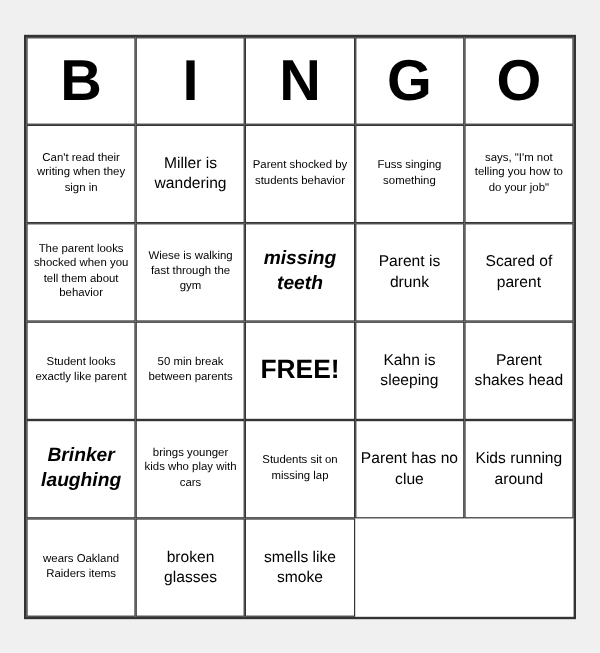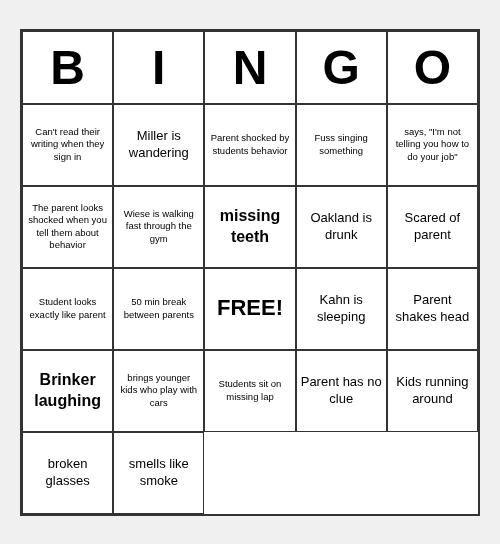--- a/index.html
+++ b/index.html
@@ -38,20 +38,21 @@
       align-items: center;
       justify-content: center;
       text-align: center;
       padding: 4px;
       font-size: 11px;
       line-height: 1.3;
     }
     .bingo-cell.large-text {
       font-size: 16px;
       font-weight: bold;
+      font-style: italic;
     }
     .bingo-cell.medium-text {
       font-size: 13px;
       font-weight: normal;
     }
     .bingo-cell.free {
       font-size: 22px;
       font-weight: bold;
     }
     .bingo-cell.small-text {
@@ -71,28 +72,29 @@
     </div>
   <div class="bingo-grid">
   <div class="bingo-cell small-text">Can't read their writing when they sign in</div>
       <div class="bingo-cell medium-text">Miller is wandering</div>
       <div class="bingo-cell small-text">Parent shocked by students behavior</div>
       <div class="bingo-cell small-text">Fuss singing something</div>
       <div class="bingo-cell small-text">says, "I'm not telling you how to do your job"</div>
       <div class="bingo-cell small-text">The parent looks shocked when you tell them about behavior</div>
       <div class="bingo-cell small-text">Wiese is walking fast through the gym</div>
       <div class="bingo-cell large-text">missing teeth</div>
-      <div class="bingo-cell medium-text">Oakland is drunk</div>
+      <div class="bingo-cell medium-text">Parent is drunk</div>
       <div class="bingo-cell medium-text">Scared of parent</div>
       <div class="bingo-cell small-text">Student looks exactly like parent</div>
       <div class="bingo-cell small-text">50 min break between parents</div>
       <div class="bingo-cell free">FREE!</div>
       <div class="bingo-cell medium-text">Kahn is sleeping</div>
       <div class="bingo-cell medium-text">Parent shakes head</div>
       <div class="bingo-cell large-text">Brinker laughing</div>
       <div class="bingo-cell small-text">brings younger kids who play with cars</div>
       <div class="bingo-cell small-text">Students sit on missing lap</div>
       <div class="bingo-cell medium-text">Parent has no clue</div>
       <div class="bingo-cell medium-text">Kids running around</div>
+      <div class="bingo-cell small-text">wears Oakland Raiders items</div>
       <div class="bingo-cell medium-text">broken glasses</div>
       <div class="bingo-cell medium-text">smells like smoke</div>
     </div>
 </div>
 
 </body></html>

